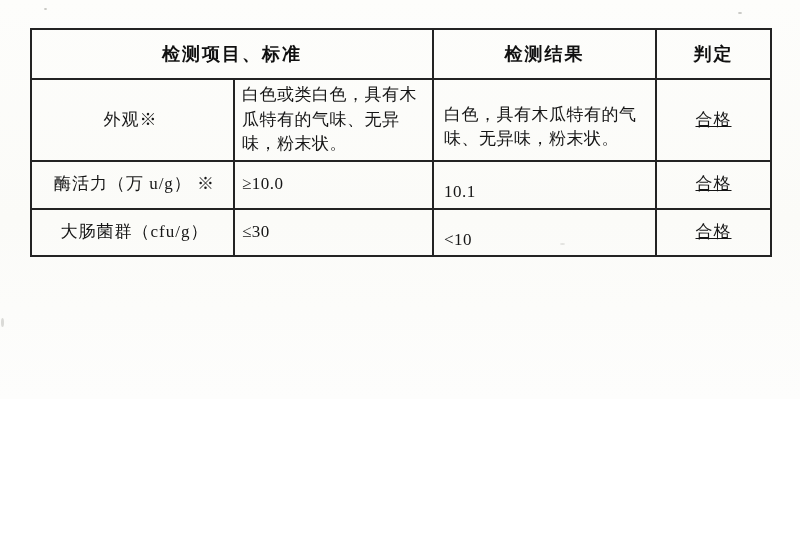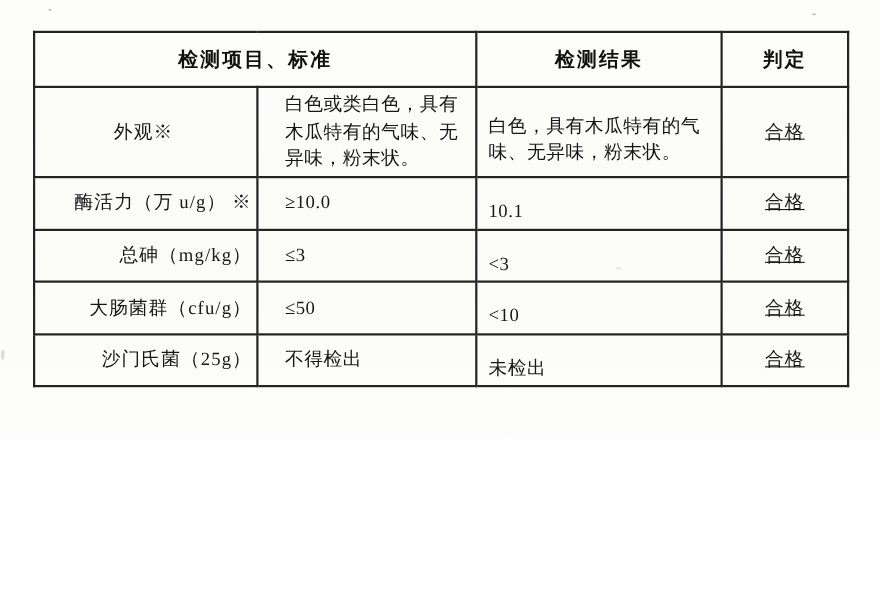--- a/index.html
+++ b/index.html
@@ -32,23 +32,23 @@
   .report tbody tr { height: 45px; }
   .report tbody tr.appearance-row { height: 75px; }
   .report th {
     font-size: 18px;
     font-weight: bold;
     text-align: center;
     letter-spacing: 2px;
     color: #101010;
   }
   .report td { font-size: 17px; line-height: 1.45; }
-  td.cell-item    { text-align: right;  padding: 2px 4px 2px 8px; letter-spacing: 1px; }
+  td.cell-item    { text-align: center;  padding: 2px 4px 2px 8px; letter-spacing: 1px; }
   tr.appearance-row td.cell-item { text-align: center; padding-left: 0; letter-spacing: 1px; }
-  td.cell-standard{ text-align: left;  padding: 3px 6px 3px 24px; letter-spacing: 0.5px; }
+  td.cell-standard{ text-align: left;  padding: 3px 6px 3px 7px; letter-spacing: 0.5px; }
   td.cell-result  { text-align: left;  padding: 18px 8px 3px 10px; letter-spacing: 0.5px; }
   td.cell-judgment{ text-align: center; letter-spacing: 1px; text-decoration: underline; }
   
   .speck { position: absolute; background: #9a9a96; border-radius: 50%; opacity: 0.55; }
   .speck.s1 { left: 44px;  top: 8px;   width: 3px; height: 2px; }
   .speck.s2 { left: 738px; top: 12px;  width: 4px; height: 2px; }
   .speck.s3 { left: 1px;   top: 318px; width: 3px; height: 9px; opacity: 0.35; }
   .speck.s4 { left: 560px; top: 243px; width: 5px; height: 2px; opacity: 0.25; }
 </style>
 </head>
@@ -83,38 +83,26 @@
   </tr>
 
   <tr>
     <td class="cell-item">酶活力（万 u/g） ※</td>
     <td class="cell-standard">≥10.0</td>
     <td class="cell-result">10.1</td>
     <td class="cell-judgment">合格</td>
   </tr>
 
 
-  <tr>
-    <td class="cell-item">总砷（mg/kg）</td>
-    <td class="cell-standard">≤3</td>
-    <td class="cell-result">&lt;3</td>
-    <td class="cell-judgment">合格</td>
-  </tr>
 
 
   <tr>
     <td class="cell-item">大肠菌群（cfu/g）</td>
-    <td class="cell-standard">≤50</td>
+    <td class="cell-standard">≤30</td>
     <td class="cell-result">&lt;10</td>
     <td class="cell-judgment">合格</td>
   </tr>
 
 
-  <tr>
-    <td class="cell-item">沙门氏菌（25g）</td>
-    <td class="cell-standard">不得检出</td>
-    <td class="cell-result">未检出</td>
-    <td class="cell-judgment">合格</td>
-  </tr>
 
 </tbody>
   </table>
 </div>
 
 </body></html>

